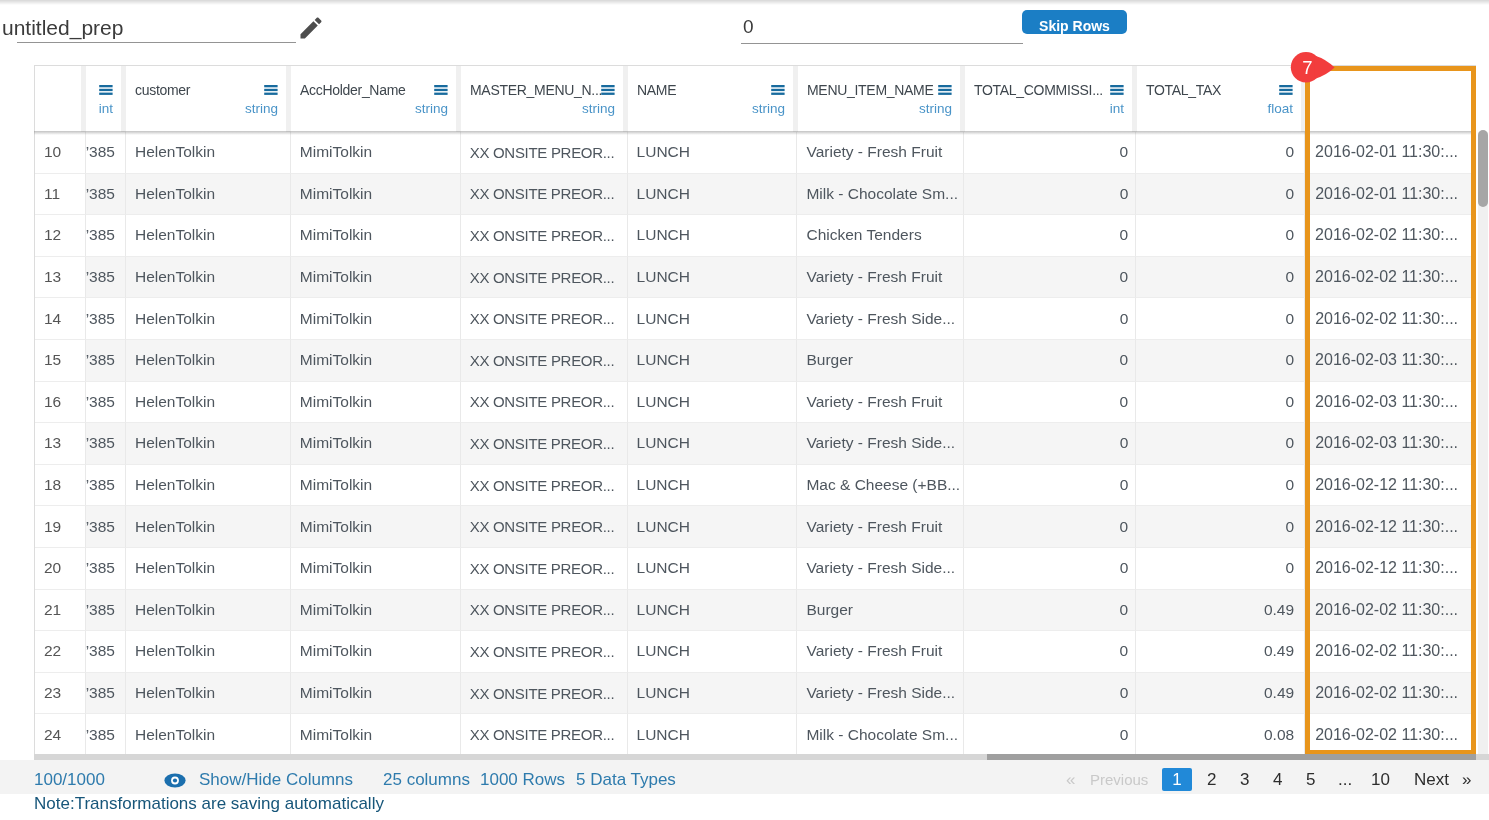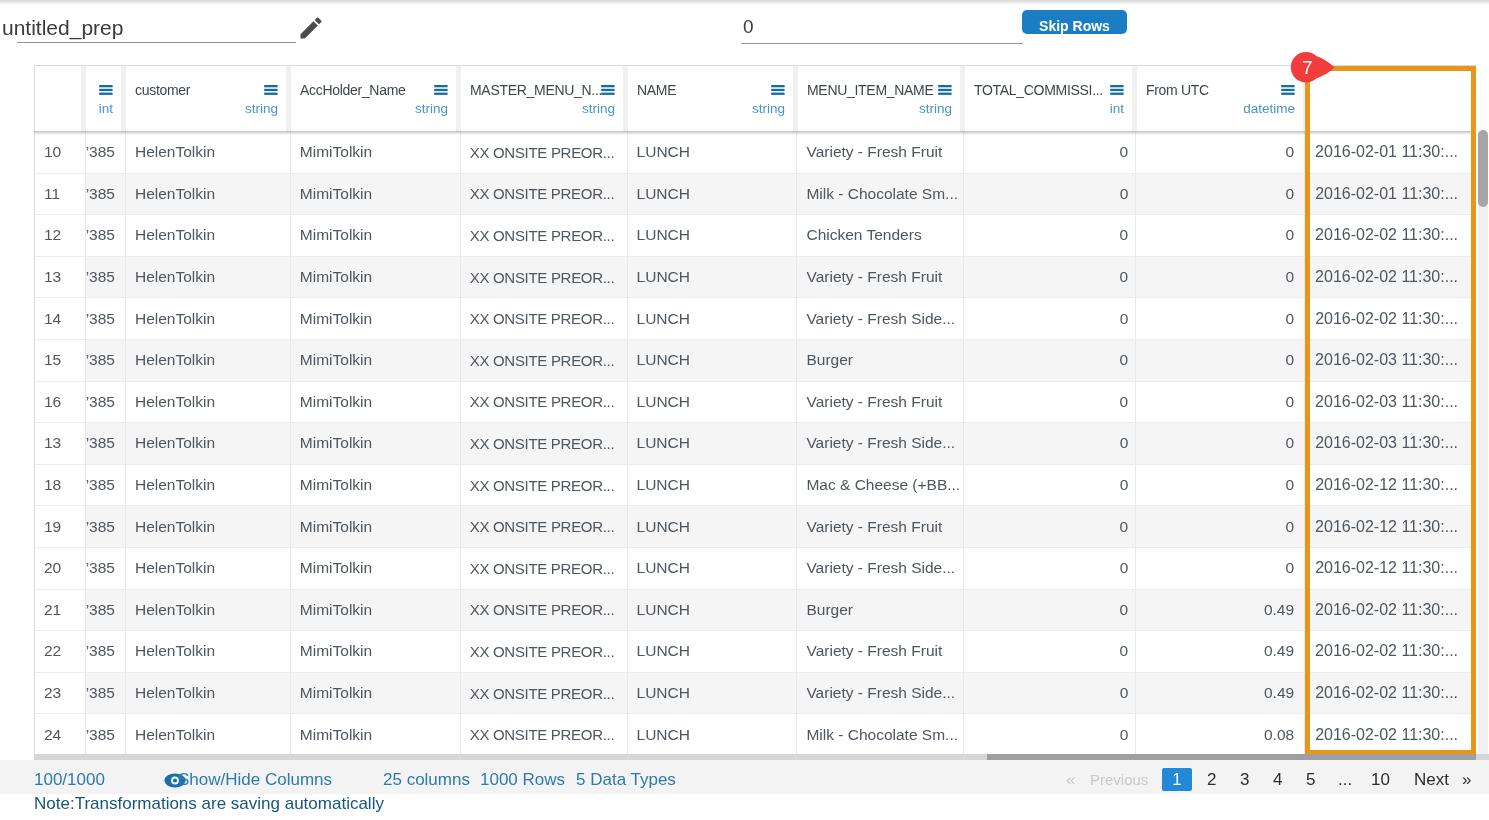--- a/index.html
+++ b/index.html
@@ -135,30 +135,30 @@
         <div class="t">
           <span class="nm">TOTAL_COMMISSI...</span>
           <svg class="ham" width="14" height="10" viewBox="0 0 14 10">
             <rect x="0.2" y="0" width="13.4" height="2.3" fill="#186b9e"></rect>
             <rect x="0.2" y="3.8" width="13.4" height="2.3" fill="#186b9e"></rect>
             <rect x="0.2" y="7.6" width="13.4" height="2.3" fill="#186b9e"></rect>
           </svg>
         </div>
         <div class="ty">int</div>
       </div>
-      <div class="hc w9">
-        <div class="t">
-          <span class="nm">From UTC</span>
-          <svg class="ham" width="14" height="10" viewBox="0 0 14 10">
-            <rect x="0.2" y="0" width="13.4" height="2.3" fill="#186b9e"></rect>
-            <rect x="0.2" y="3.8" width="13.4" height="2.3" fill="#186b9e"></rect>
-            <rect x="0.2" y="7.6" width="13.4" height="2.3" fill="#186b9e"></rect>
-          </svg>
-        </div>
-        <div class="ty">datetime</div>
+      <div class="hc w8">
+        <div class="t">
+          <span class="nm">TOTAL_TAX</span>
+          <svg class="ham" width="14" height="10" viewBox="0 0 14 10">
+            <rect x="0.2" y="0" width="13.4" height="2.3" fill="#186b9e"></rect>
+            <rect x="0.2" y="3.8" width="13.4" height="2.3" fill="#186b9e"></rect>
+            <rect x="0.2" y="7.6" width="13.4" height="2.3" fill="#186b9e"></rect>
+          </svg>
+        </div>
+        <div class="ty">float</div>
       </div>
     </div>
     <div class="brow">
       <div class="c rn w0">10</div>
       <div class="c num w1">’385</div>
       <div class="c w2">HelenTolkin</div>
       <div class="c w3">MimiTolkin</div>
       <div class="c w4">XX ONSITE PREOR...</div>
       <div class="c w5">LUNCH</div>
       <div class="c w6">Variety - Fresh Fruit</div>
@@ -349,21 +349,21 @@
 <div class="abs htrack"></div>
 <div class="abs hthumb"></div>
 
 <div class="abs fbar"></div>
 <div class="abs fitem" style="left:34px;">100/1000</div>
 <svg class="abs" style="left:164px; top:773px;" width="22" height="15" viewBox="0 0 22 15">
     <ellipse cx="11" cy="7.5" rx="10.6" ry="7" fill="#1b6fae"></ellipse>
     <circle cx="11" cy="7.5" r="3.9" fill="#fff"></circle>
     <circle cx="11" cy="7.5" r="2.1" fill="#1b6fae"></circle>
   </svg>
-<div class="abs fitem" style="left:178px;">Show/Hide Columns</div>
+<div class="abs fitem" style="left:199px;">Show/Hide Columns</div>
 <div class="abs fitem" style="left:383px;">25 columns</div>
 <div class="abs fitem" style="left:480px;">1000 Rows</div>
 <div class="abs fitem" style="left:576px;">5 Data Types</div>
 
 <div class="abs pg gray" style="left:1066px;">«</div>
 <div class="abs pg gray" style="left:1090px; font-size:15px; top:771px;">Previous</div>
 <div class="abs pgbox">1</div>
 <div class="abs pg" style="left:1207px;">2</div>
 <div class="abs pg" style="left:1240px;">3</div>
 <div class="abs pg" style="left:1273px;">4</div>

